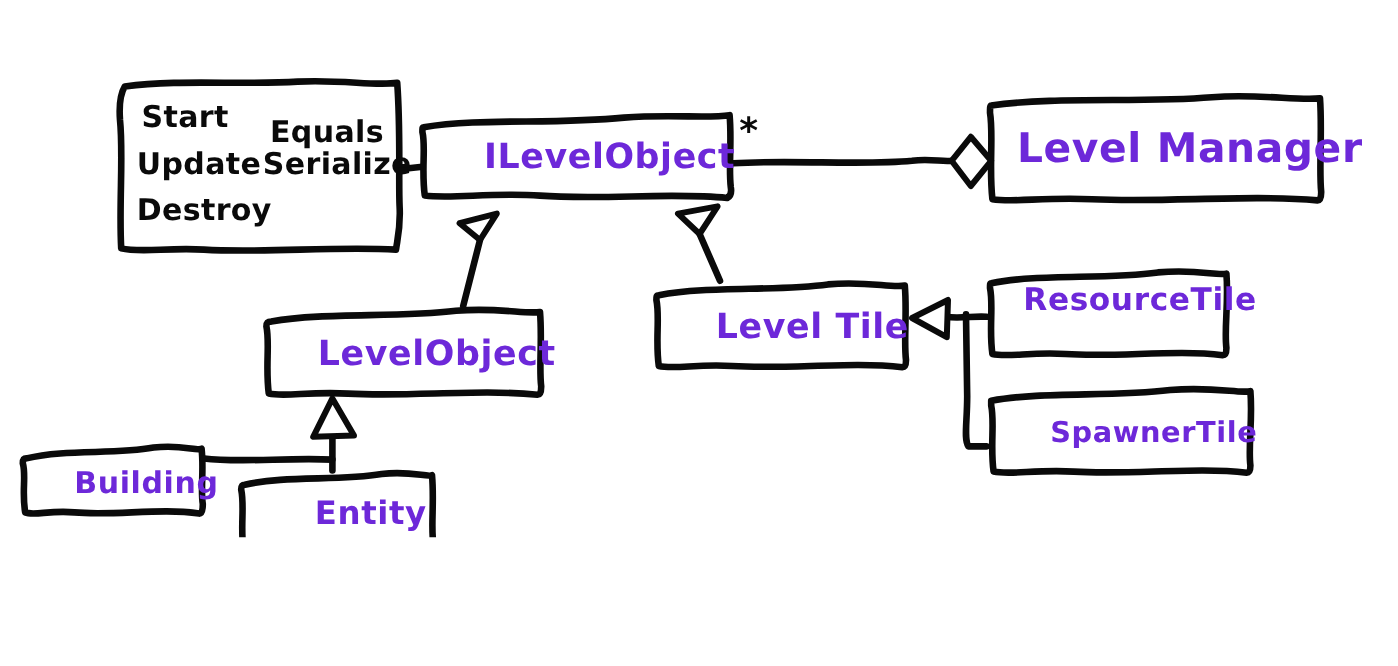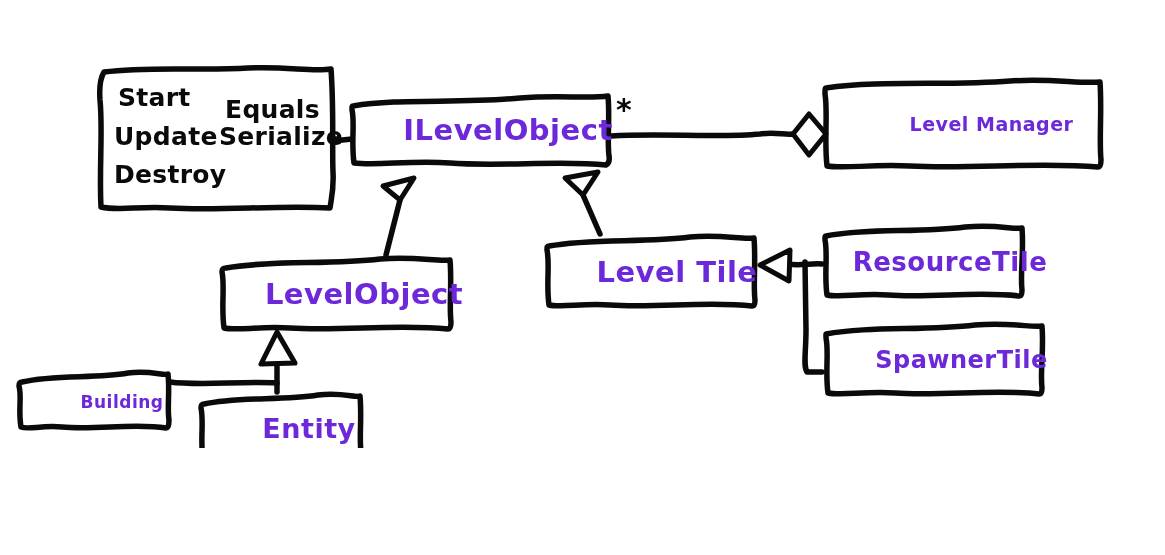--- a/index.html
+++ b/index.html
@@ -164,31 +164,31 @@
   <div class="method-text" style="left:114px; top:160px; font-size:25px;">Destroy</div>
   <div class="method-text" style="left:114px; top:122px; font-size:25px;">Update</div>
 
   <div class="method-text" style="left:225px; top:83px; font-size:25px;margin-top:12px;">Equals</div>
   <div class="method-text" style="left:219px; top:122px; font-size:25px;">Serialize</div>
 
   <div class="box-label" style="left:356px; top:100px; width:250px; height:60px; font-size:29px;">ILevelObject</div>
 
   <div class="multiplicity" style="left:616px; top:95px;">*</div>
 
-  <div class="box-label" style="left:832px; top:88px; width:265px; height:72px; font-size:19px;">Level Manager</div>
+  <div class="box-label" style="left:832px; top:88px; width:265px; height:72px; font-size:34px;">Level Manager</div>
 
   <div class="box-label" style="left:228px; top:264px; width:218px; height:60px; font-size:29px;">LevelObject</div>
 
   <div class="box-label" style="left:550px; top:242px; width:200px; height:60px; font-size:29px;">Level Tile</div>
 
-  <div class="box-label" style="left:828px; top:232px; width:190px; height:60px; font-size:26px;">ResourceTile</div>
+  <div class="box-label" style="left:828px; top:220px; width:190px; height:60px; font-size:26px;">ResourceTile</div>
 
   <div class="box-label" style="left:832px; top:330px; width:205px; height:60px; font-size:24px;">SpawnerTile</div>
 
-  <div class="box-label" style="left:24px; top:378px; width:142px; height:48px; font-size:17px;">Building</div>
+  <div class="box-label" style="left:24px; top:378px; width:142px; height:48px; font-size:25px;">Building</div>
 
   <div class="box-label" style="left:206px; top:400px; width:152px; height:56px; font-size:27px;">Entity</div>
 
   <div class="hit" style="left:100px; top:66px; width:233px; height:144px;"></div>
   <div class="hit" style="left:350px; top:95px; width:262px; height:70px;"></div>
   <div class="hit" style="left:823px; top:80px; width:280px; height:88px;"></div>
   <div class="hit" style="left:222px; top:258px; width:230px; height:72px;"></div>
   <div class="hit" style="left:545px; top:236px; width:212px; height:71px;"></div>
   <div class="hit" style="left:822px; top:226px; width:202px; height:71px;"></div>
   <div class="hit" style="left:822px; top:324px; width:222px; height:72px;"></div>

